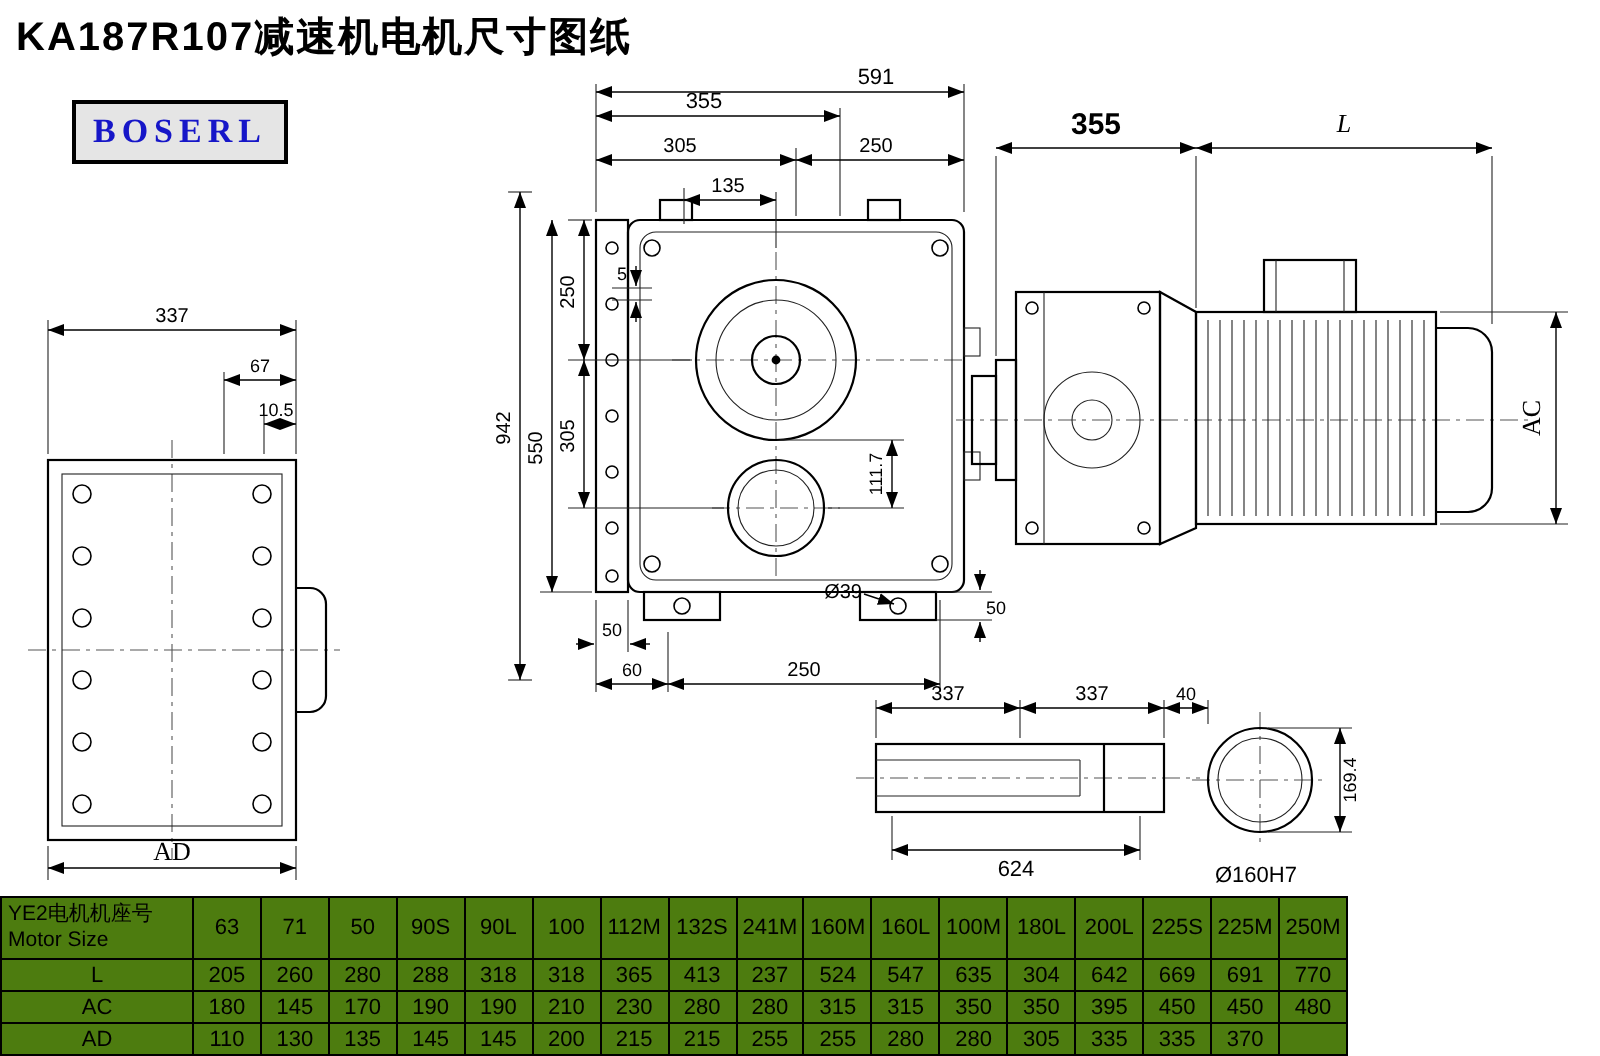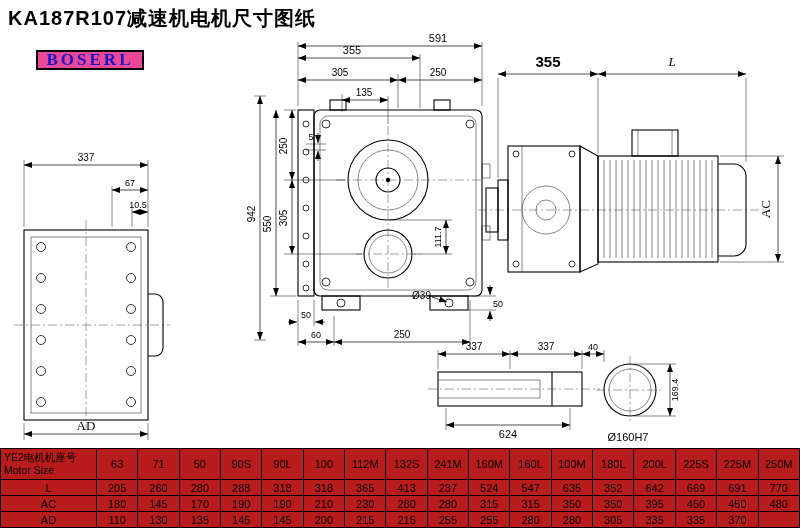--- a/index.html
+++ b/index.html
@@ -1,39 +1,39 @@
 <!DOCTYPE html>
 <html><head>
 <meta charset="utf-8">
 <style>
   * { margin:0; padding:0; box-sizing:border-box; }
   html,body { width:800px; height:528px; background:#fff; overflow:hidden; position:relative;
               font-family:"Liberation Sans",sans-serif; }
   h1.title { position:absolute; left:8px; top:5px; font-size:20px; font-weight:bold; color:#000; letter-spacing:1px; }
-  .logo { position:absolute; left:36px; top:50px; width:108px; height:20px; border:2px solid #000;
-          display:flex; align-items:center; justify-content:center; background:#ec4899; }
+  .logo { position:absolute; left:36px; top:50px; width:108px; height:32px; border:2px solid #000;
+          display:flex; align-items:center; justify-content:center; background:#e5e5e5; }
   .logo span { color:#1616c8; font-family:"Liberation Serif",serif; font-weight:bold; font-size:17px; letter-spacing:3px; }
   svg.sheet { position:absolute; left:0; top:0; }
 
   
   .ln  { stroke:#000; stroke-width:1.1; fill:none; }
   .tn  { stroke:#222; stroke-width:.55; fill:none; }
   .bb  { stroke:#000; stroke-width:.8;  fill:none; }
   .dim { stroke:#000; stroke-width:.7;  fill:none; }
   .cl  { stroke:#555; stroke-width:.55; fill:none; stroke-dasharray:9 3 2 3; }
   .dt  { font:10px "Liberation Sans",sans-serif; fill:#000; }
   .d9  { font-size:9px; }
   .d11 { font-size:11px; }
   .dts { font:italic 13px "Liberation Serif",serif; fill:#000; }
   .dtr { font:13px "Liberation Serif",serif; fill:#000; }
   .dtb { font:bold 15px "Liberation Sans",sans-serif; fill:#000; }
   .mid { text-anchor:middle; } .end { text-anchor:end; }
 
-  table.spec { position:absolute; left:0; bottom:0; width:800px; border-collapse:collapse;
-               table-layout:fixed; background:#b91c1c; }
+  table.spec { position:absolute; left:0; bottom:0; width:674px; border-collapse:collapse;
+               table-layout:fixed; background:#4d7c0f; }
   table.spec th, table.spec td { border:1px solid #000; text-align:center; vertical-align:middle;
                font-size:11px; font-weight:normal; color:#000; padding:0; height:16px; }
   table.spec thead th { height:31px; }
   th.rowhead { width:96px; }
   th.rowhead div { text-align:left; padding-left:3px; font-size:10.5px; line-height:1.25; }
 </style>
 </head>
 <body>
 
 <h1 class="title">KA187R107减速机电机尺寸图纸</h1>
@@ -286,21 +286,21 @@
         <td>280</td>
         <td>288</td>
         <td>318</td>
         <td>318</td>
         <td>365</td>
         <td>413</td>
         <td>237</td>
         <td>524</td>
         <td>547</td>
         <td>635</td>
-        <td>352</td>
+        <td>304</td>
         <td>642</td>
         <td>669</td>
         <td>691</td>
         <td>770</td>
       </tr>
       <tr>
         <th>AC</th>
         <td>180</td>
         <td>145</td>
         <td>170</td>

